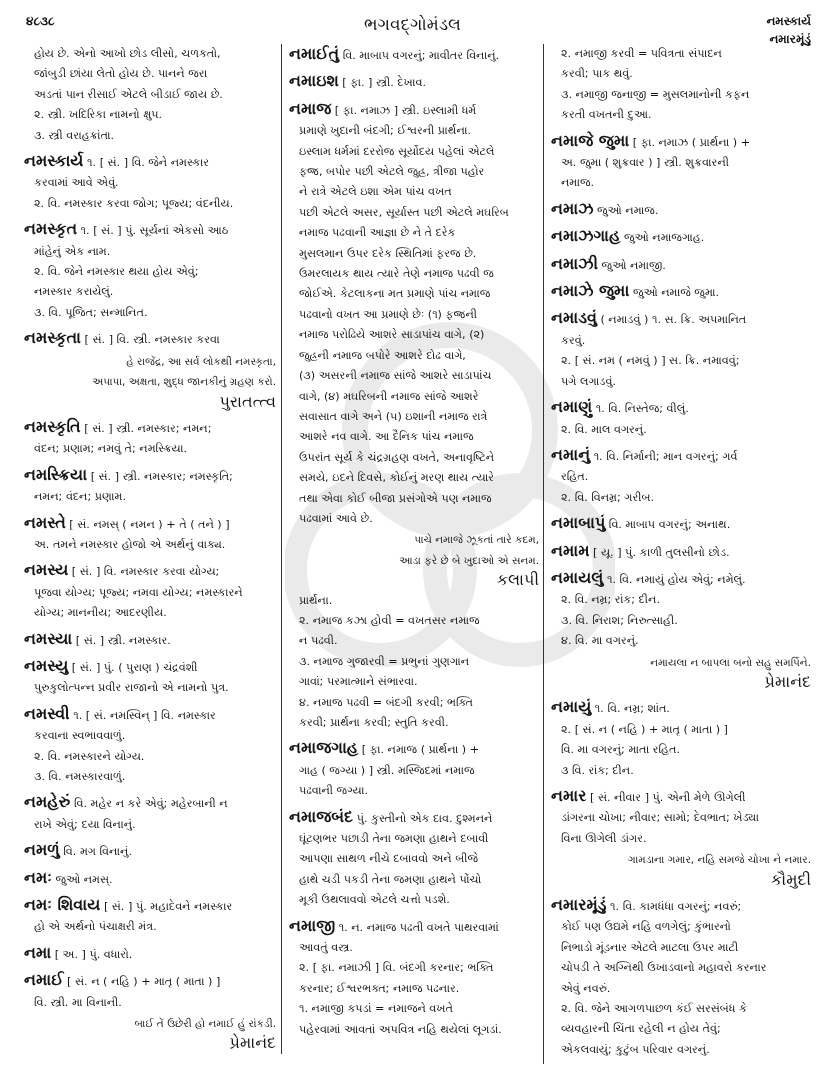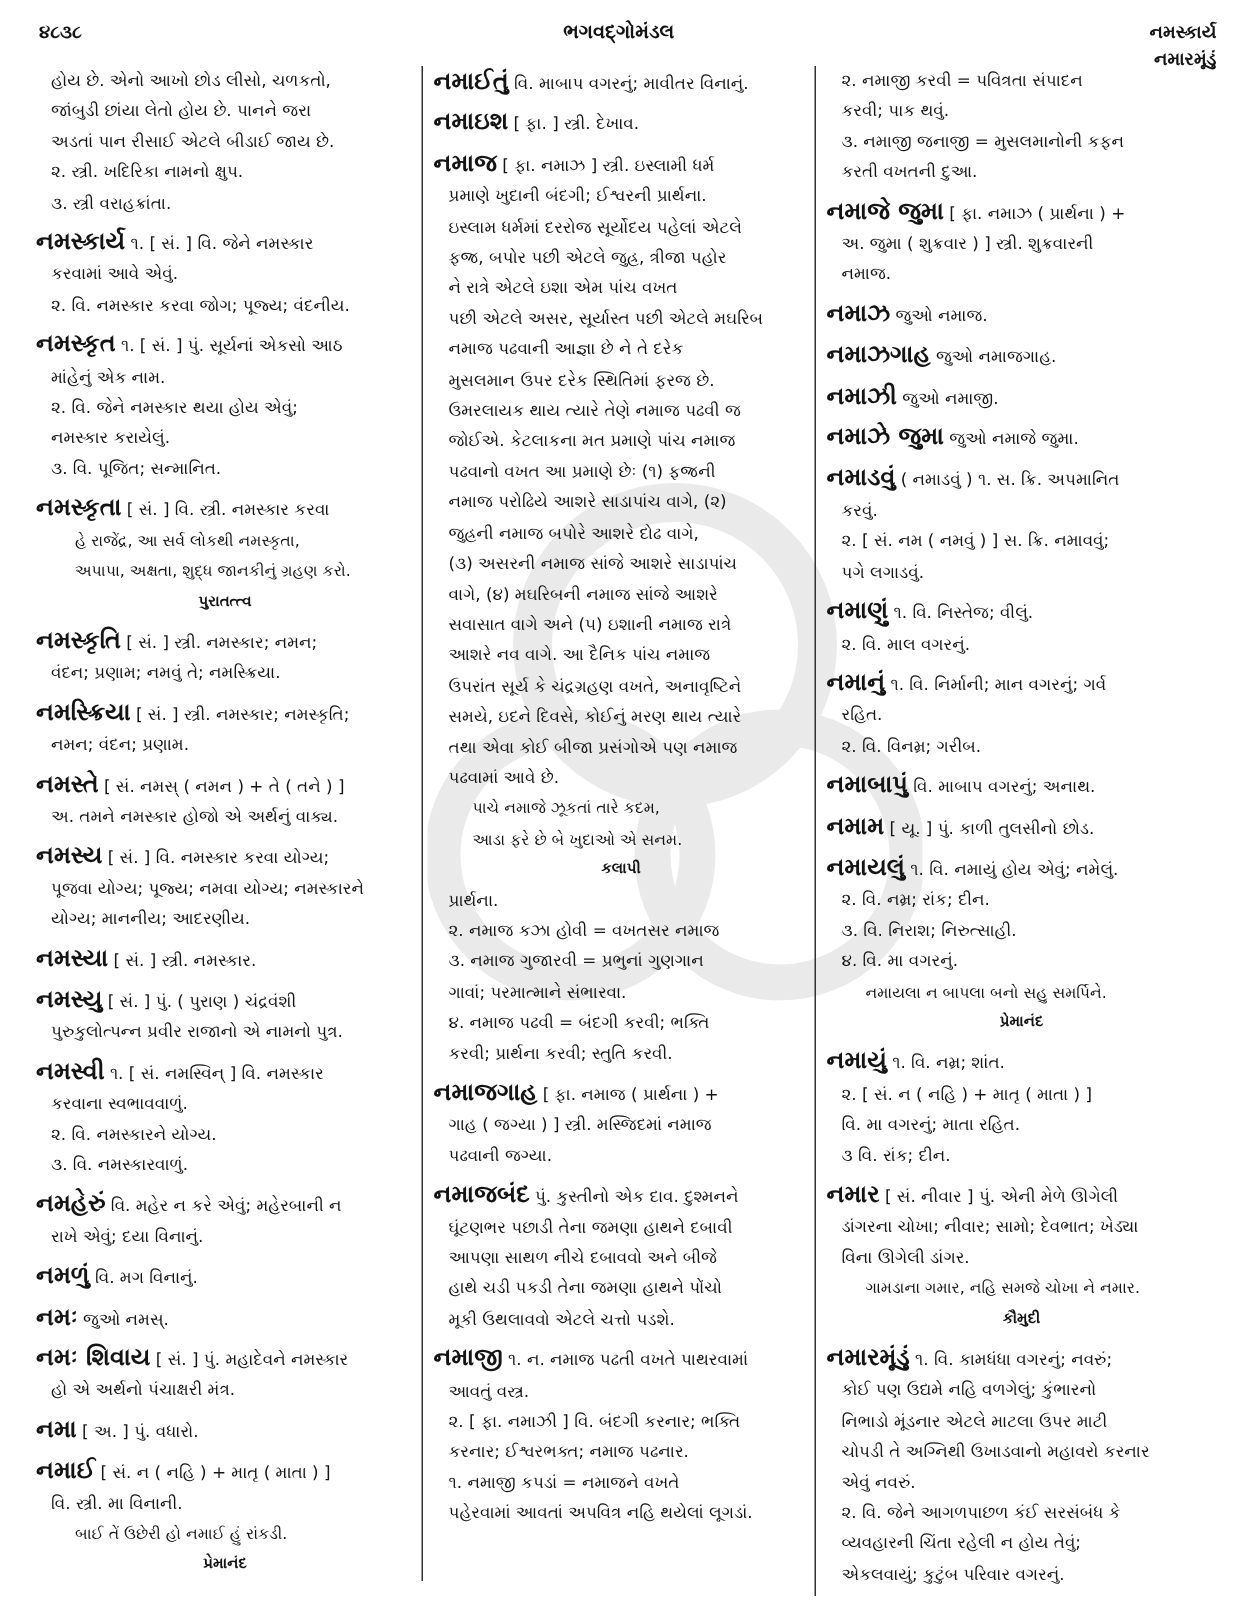--- a/index.html
+++ b/index.html
@@ -2,36 +2,36 @@
 <html><head>
 <meta charset="utf-8">
 <style>
   html, body { margin:0; padding:0; background:#ffffff; }
   body { width:825px; height:1068px; position:relative; overflow:hidden;
          font-family:"DejaVu Sans", sans-serif; color:#141414; }
   .watermark { position:absolute; left:285px; top:300px; width:330px; height:400px;
                pointer-events:none; opacity:0.08; }
   .header { position:absolute; left:0; top:0; width:825px; height:46px; }
   .page-no { position:absolute; left:26px; top:14px; font-size:12px; font-weight:bold; }
-  .run-title { position:absolute; left:0; width:825px; top:14px; text-align:center; font-size:13px; font-weight:bold; }
+  .run-title { position:absolute; left:0; width:825px; top:14px; text-align:center; font-size:17px; font-weight:normal; }
   .guide { position:absolute; right:14px; top:12px; text-align:right; font-size:12px; font-weight:bold; line-height:18px; }
   .col { position:absolute; top:44px; font-size:11.2px; line-height:20.4px; }
   .col1 { left:24px; width:252px; }
   .col2 { left:289px; width:250px; }
   .col3 { left:551px; width:260px; }
   .rule { position:absolute; top:44px; width:1px; background:#333; }
   .rule1 { left:281px; height:1010px; }
   .rule2 { left:543px; height:1020px; }
   .entry { margin:0 0 5px 0; }
   .hw { font-weight:bold; font-size:16px; }
   .line { display:block; padding-left:10px; text-align:justify; }
   .line.first { padding-left:0; }
   .sense { display:block; padding-left:10px; }
-  .quote { display:block; padding-left:26px; font-size:10.5px; }
-  .attrib { display:block; text-align:center; font-size:10px; font-weight:bold; }
+  .quote { display:block; padding-left:26px; font-size:10.5px;text-align:right; }
+  .attrib { display:block; text-align:right; font-size:16px; font-weight:normal; }
 </style>
 </head>
 <body>
 
 <svg class="watermark" viewBox="0 0 330 400">
   <circle cx="165" cy="130" r="95" fill="none" stroke="#000" stroke-width="26"></circle>
   <circle cx="95" cy="270" r="85" fill="none" stroke="#000" stroke-width="24"></circle>
   <circle cx="235" cy="270" r="85" fill="none" stroke="#000" stroke-width="24"></circle>
 </svg>
 
@@ -154,20 +154,21 @@
       <span class="line"><span>આશરે નવ વાગે. આ દૈનિક પાંચ નમાજ</span></span>
       <span class="line"><span>ઉપરાંત સૂર્ય કે ચંદ્રગ્રહણ વખતે, અનાવૃષ્ટિને</span></span>
       <span class="line"><span>સમયે, ઇદને દિવસે, કોઈનું મરણ થાય ત્યારે</span></span>
       <span class="line"><span>તથા એવા કોઈ બીજા પ્રસંગોએ પણ નમાજ</span></span>
       <span class="line"><span>પઢવામાં આવે છે.</span></span>
       <span class="quote">પાચે નમાજે ઝૂકતાં તારે કદમ,</span>
       <span class="quote">આડા ફરે છે બે ખુદાઓ એ સનમ.</span>
       <span class="attrib">કલાપી</span>
       <span class="sense">પ્રાર્થના.</span>
       <span class="sense">૨. નમાજ કઝા હોવી = વખતસર નમાજ</span>
+      <span class="sense">ન પઢવી.</span>
       <span class="sense">૩. નમાજ ગુજારવી = પ્રભુનાં ગુણગાન</span>
       <span class="sense">ગાવાં; પરમાત્માને સંભારવા.</span>
       <span class="sense">૪. નમાજ પઢવી = બંદગી કરવી; ભક્તિ</span>
       <span class="sense">કરવી; પ્રાર્થના કરવી; સ્તુતિ કરવી.</span>
     </div>
     <div class="entry">
       <span class="line first"><span class="hw">નમાજગાહ</span> <span>[ ફા. નમાજ ( પ્રાર્થના ) +</span></span>
       <span class="line"><span>ગાહ ( જગ્યા ) ] સ્ત્રી. મસ્જિદમાં નમાજ</span></span>
       <span class="line"><span>પઢવાની જગ્યા.</span></span>
     </div>

